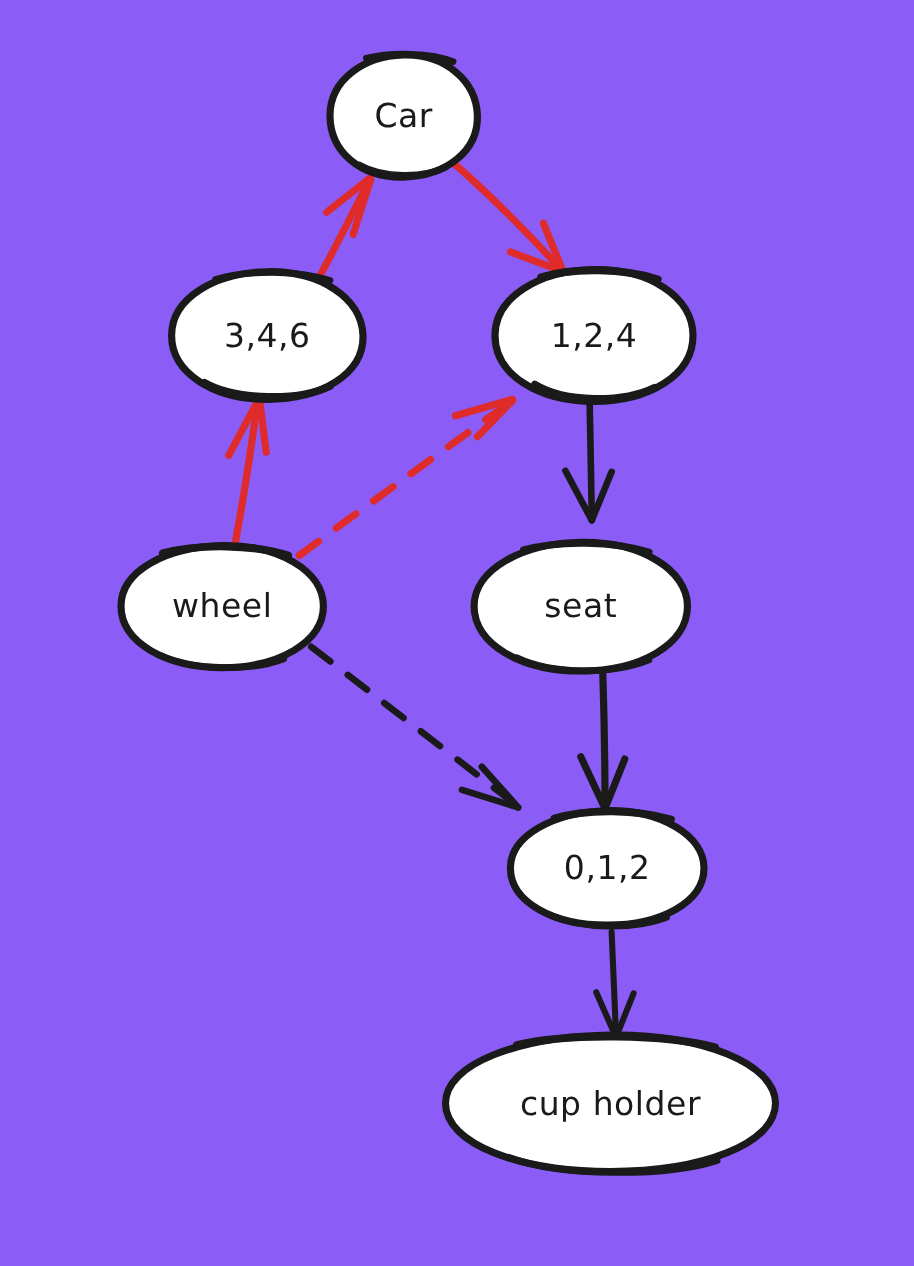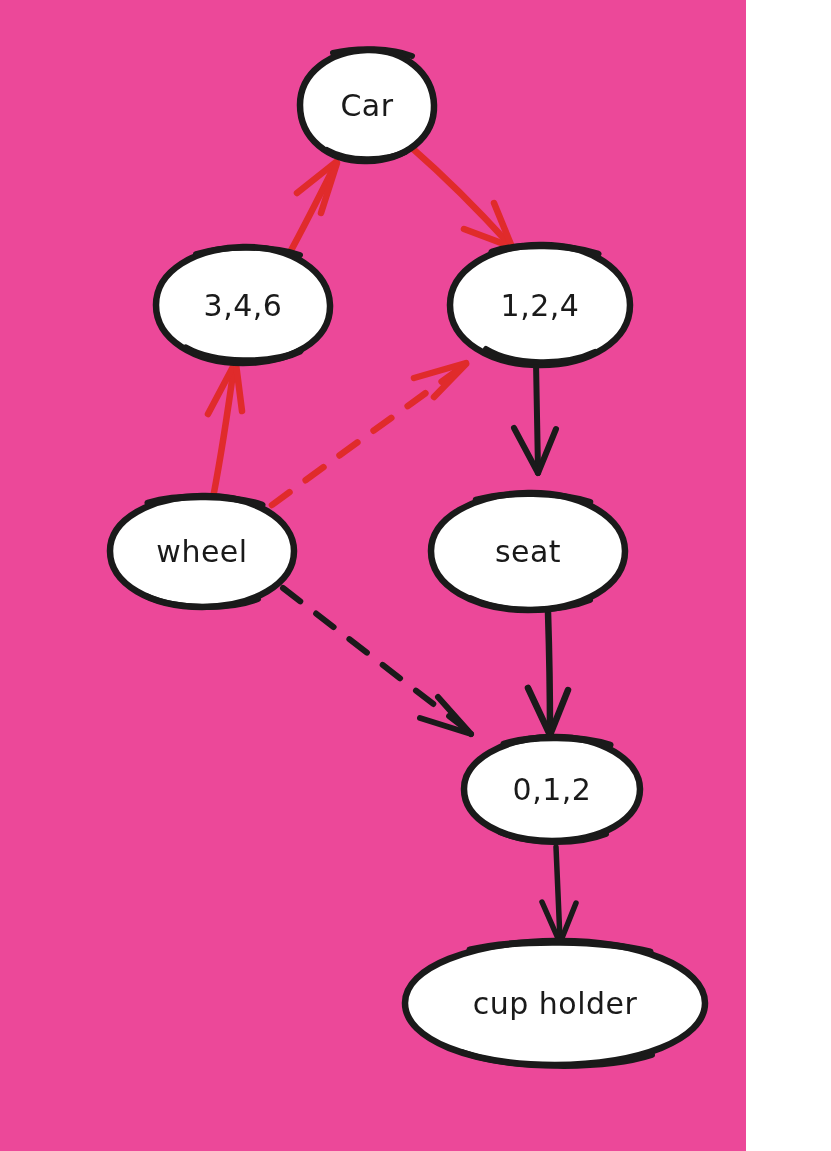--- a/index.html
+++ b/index.html
@@ -8,23 +8,23 @@
     background: #ffffff;
   }
   body {
     width: 831px;
     height: 1151px;
     font-family: "DejaVu Sans", sans-serif;
     overflow: hidden;
   }
   #diagram-root {
     position: relative;
-    width: 746px;
+    width: 831px;
     height: 1151px;
-    background: #ec4899;
+    background: #8b5cf6;
   }
   svg#sketch {
     position: absolute;
     top: 0;
     left: 0;
     width: 831px;
     height: 1151px;
   }
   .node-label {
     font-family: "DejaVu Sans", sans-serif;

